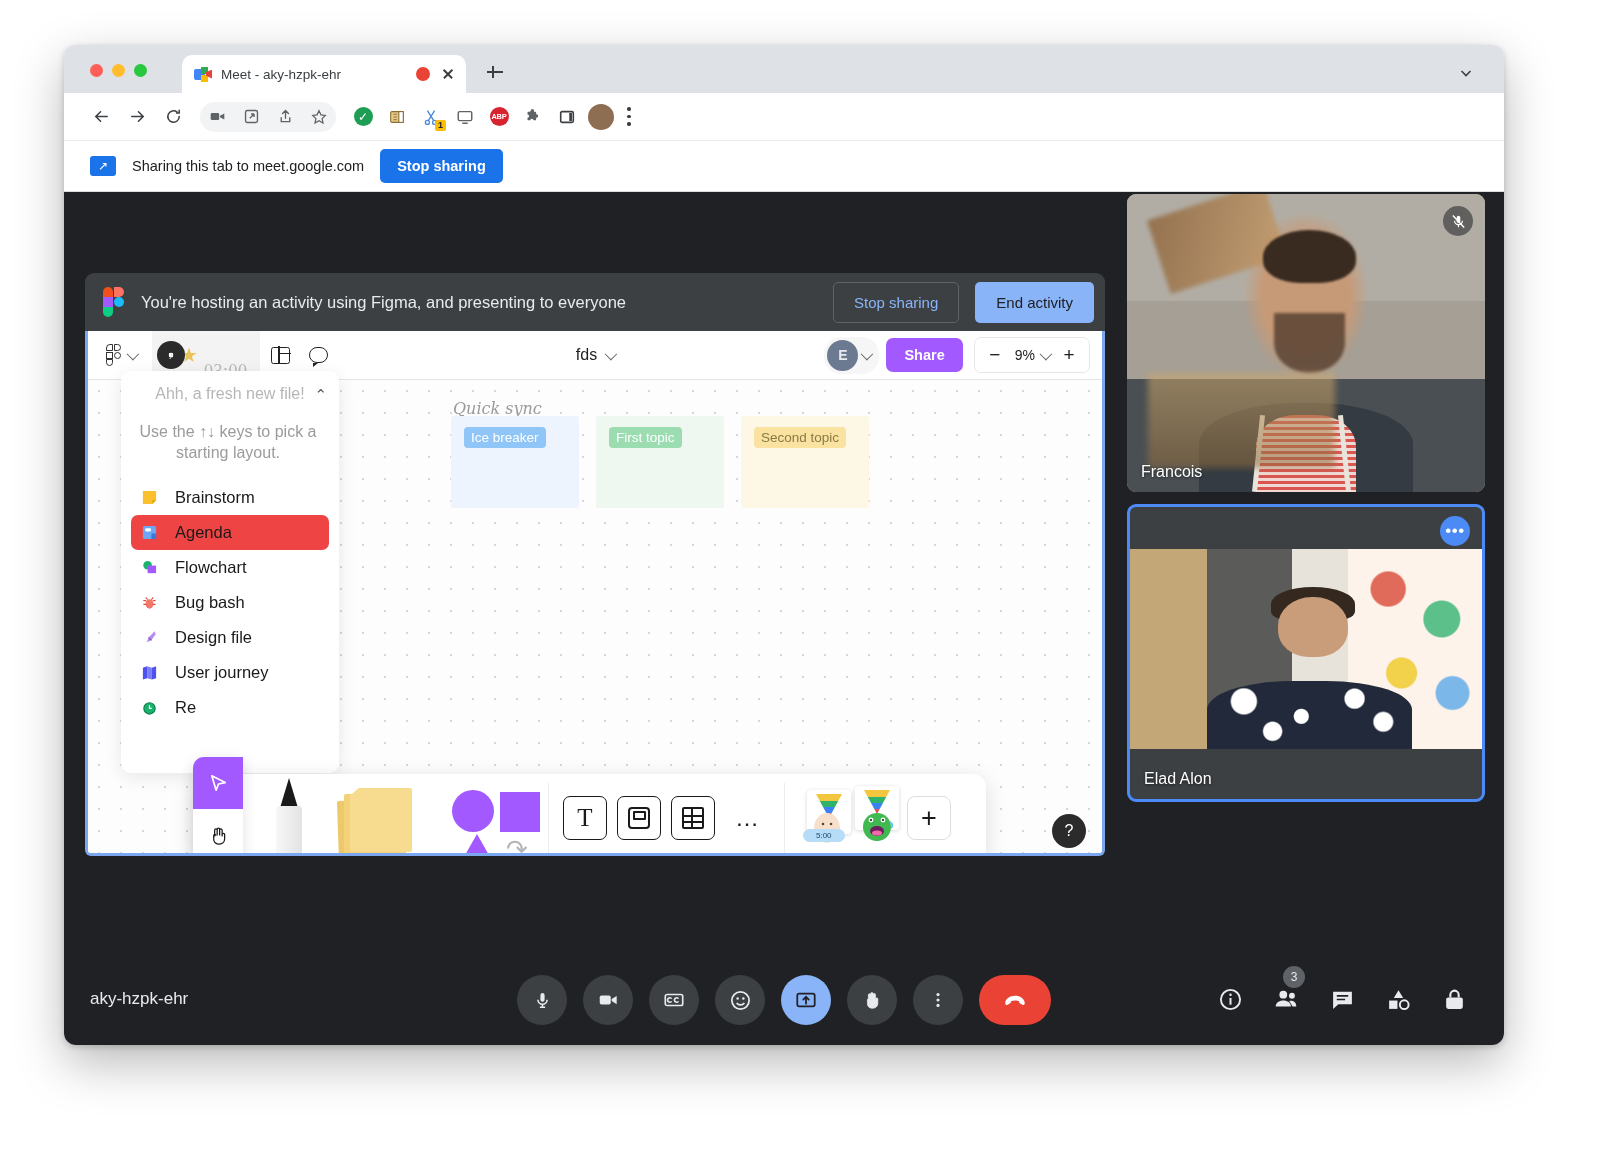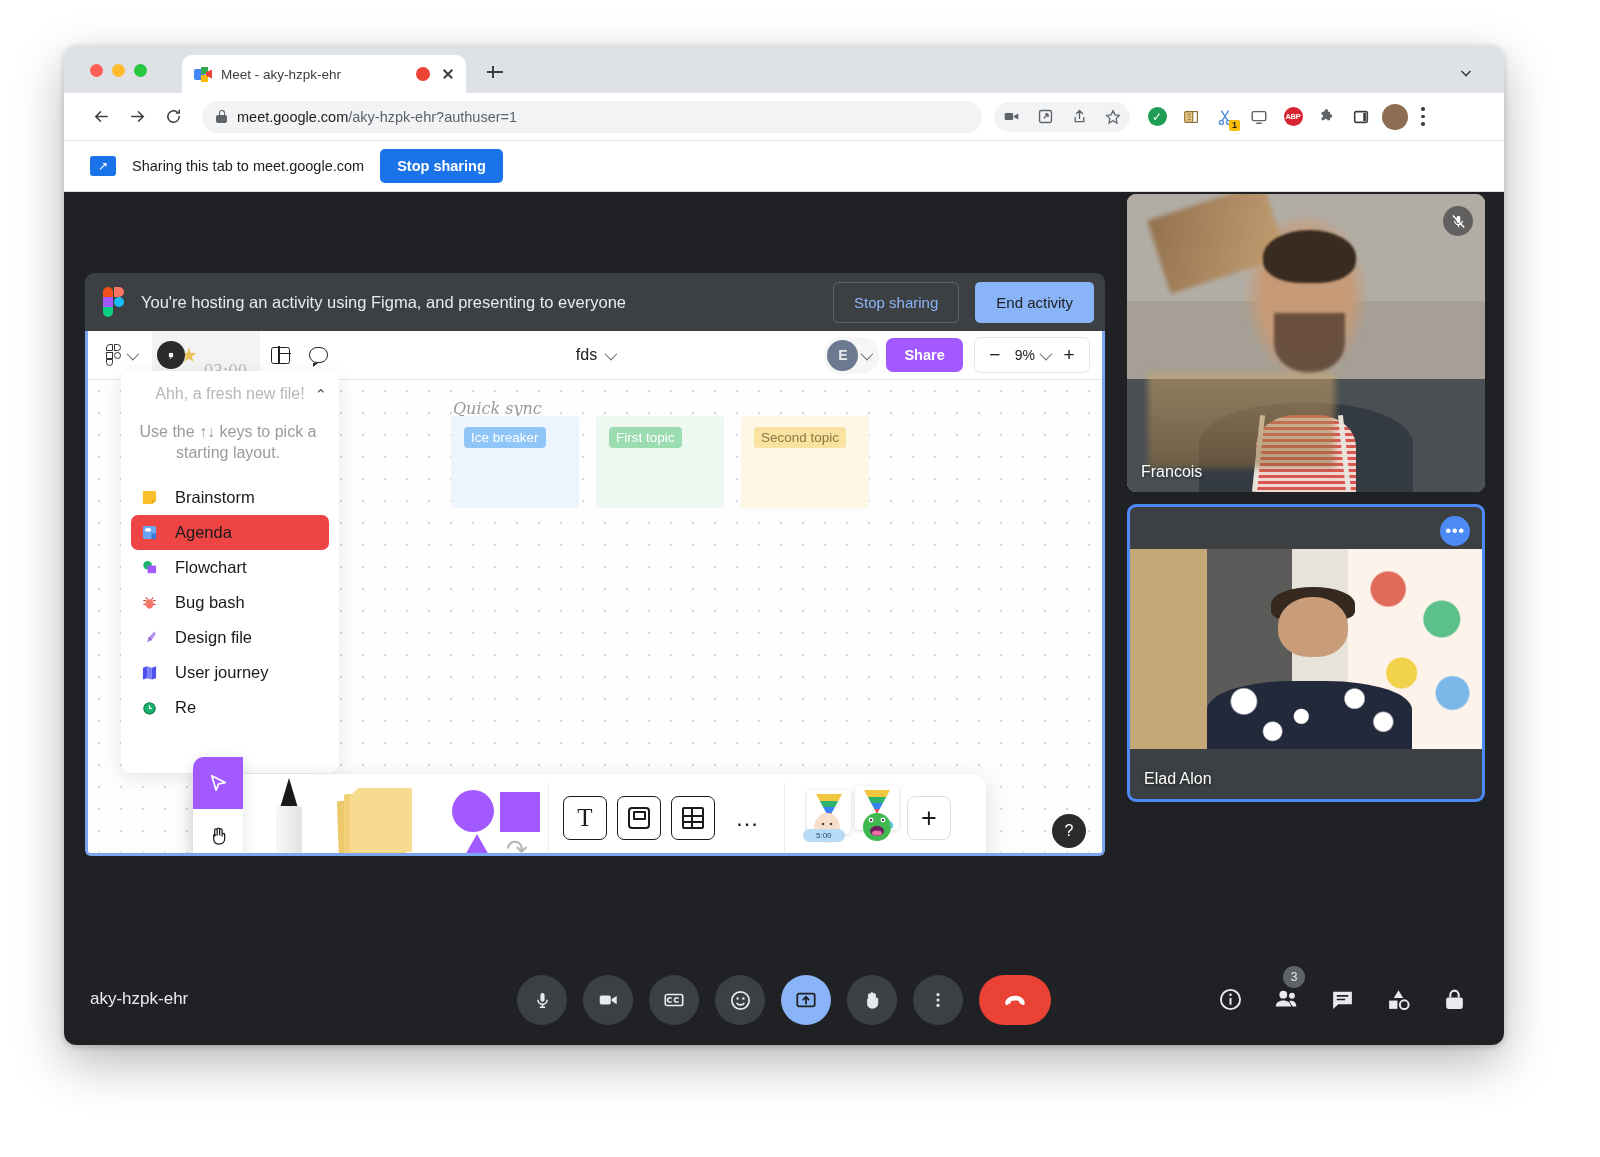--- a/index.html
+++ b/index.html
@@ -372,27 +372,20 @@
       <div class="navbtn">
         <svg viewBox="0 0 20 20" width="19" height="19">
             <path d="M4 10H15.5M11 5 L16 10 L11 15" fill="none" stroke="#3c4043" stroke-width="1.6" stroke-linecap="round"></path>
           </svg>
       </div>
       <div class="navbtn">
         <svg viewBox="0 0 20 20" width="19" height="19">
             <path d="M16 10a6 6 0 1 1-2.2-4.6" fill="none" stroke="#3c4043" stroke-width="1.6" stroke-linecap="round"></path>
             <path d="M16 3.4V6.2H13.2" fill="none" stroke="#3c4043" stroke-width="1.6" stroke-linecap="round"></path>
           </svg>
-      </div>
-      <div class="omnibox">
-        <span class="lock">
-            <span class="shackle"></span>
-            <span class="body"></span>
-          </span>
-        <span class="url"><b>meet.google.com</b><span>/aky-hzpk-ehr?authuser=1</span></span>
       </div>
       <div class="ext-row">
         <div class="pill-group">
           <div class="ext">
             <svg viewBox="0 0 20 20" width="17" height="17">
                 <rect x="2" y="6" width="10" height="8" rx="1.5" fill="#5f6368"></rect>
                 <path d="M13 9 L18 6.5V13.5L13 11z" fill="#5f6368"></path>
               </svg>
           </div>
           <div class="ext">

